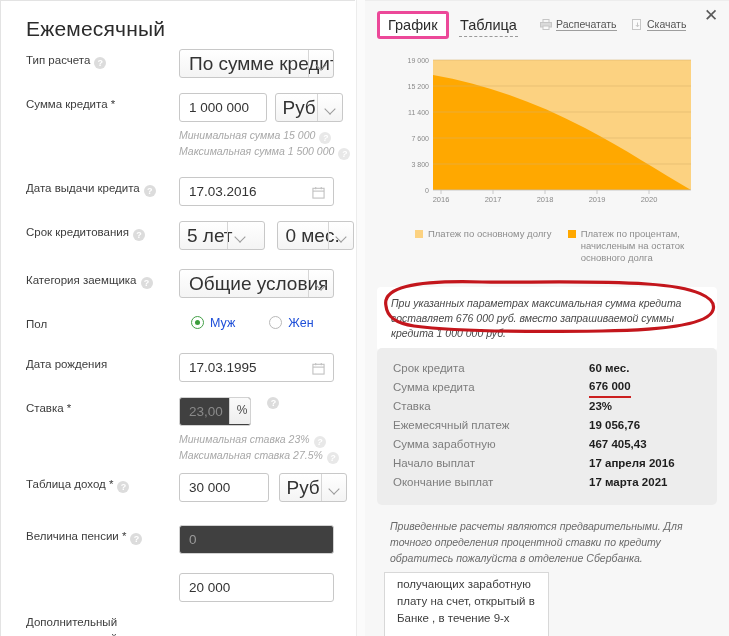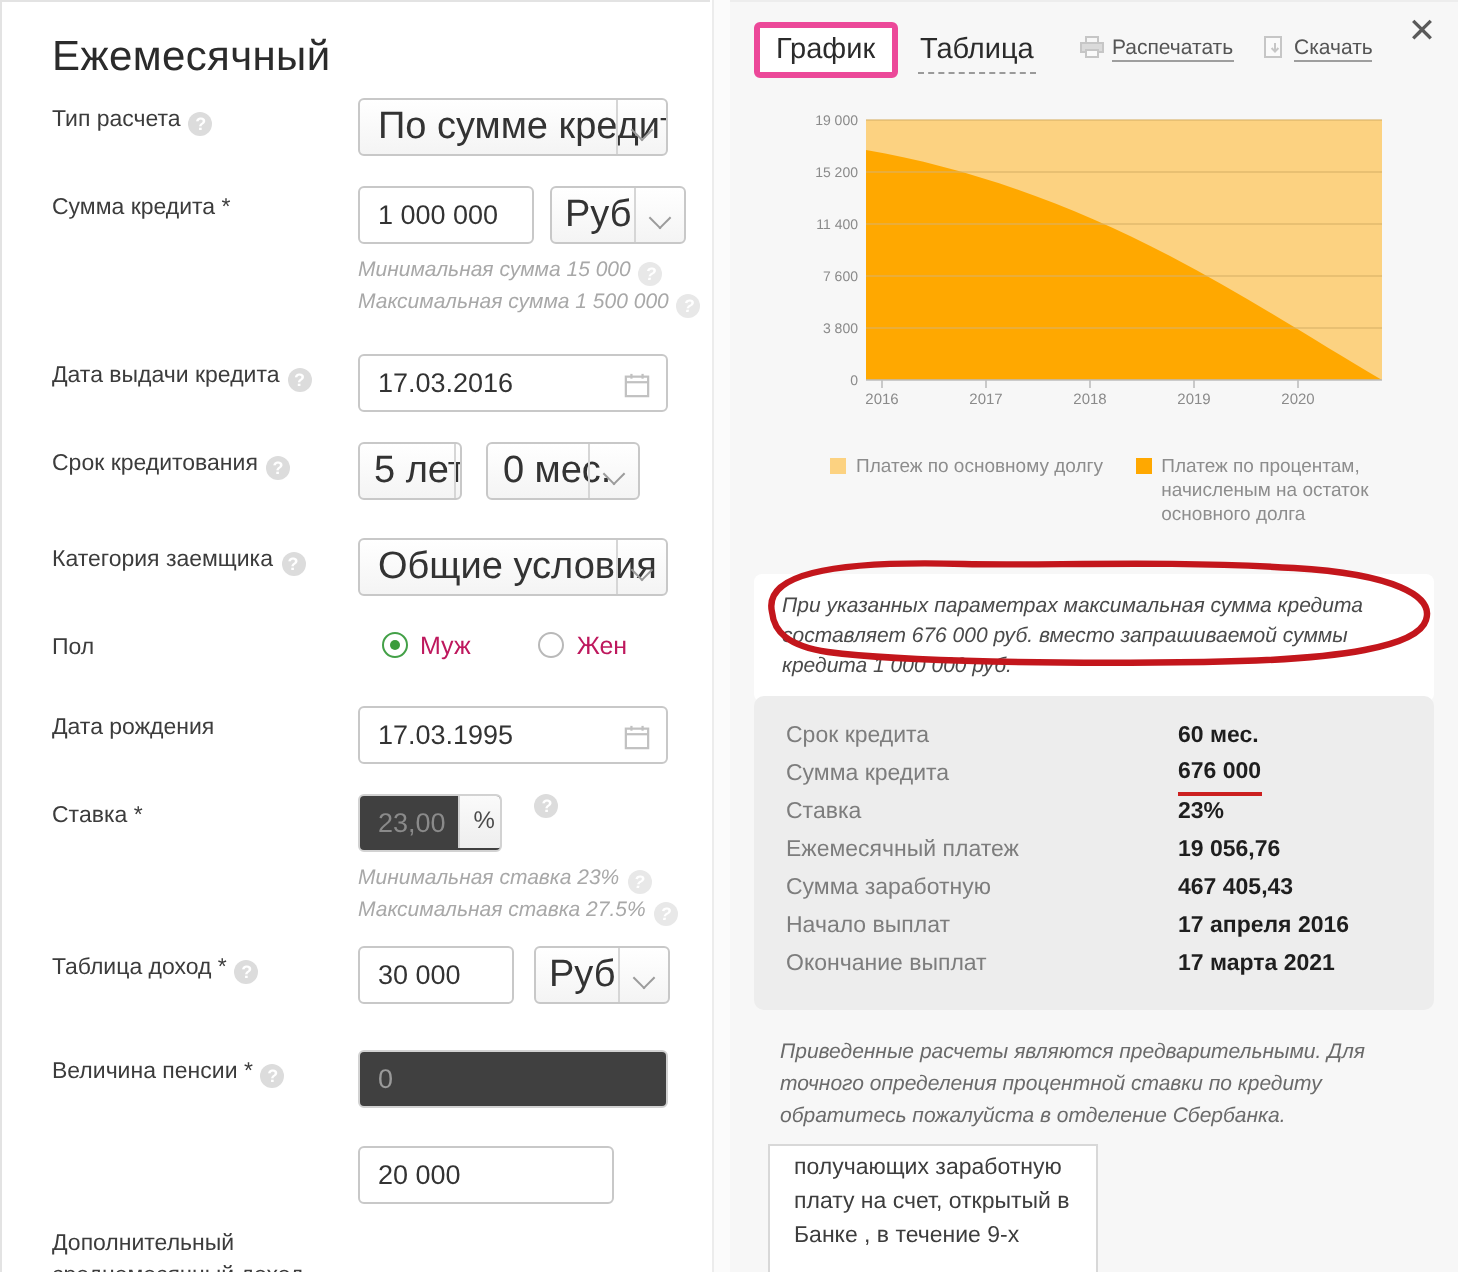--- a/index.html
+++ b/index.html
@@ -151,21 +151,21 @@
     position: absolute;
     left: 178px;
     font-size: 10.5px;
     font-style: italic;
     color: #a8a8a8;
     white-space: nowrap;
   }
 
   
   .radio-wrap { position: absolute; left: 178px; top: 0; font-size: 0; }
-  .radio-item { display: inline-block; margin-right: 22px; font-size: 12.5px; color: #be185d; padding-left: 12px; }
+  .radio-item { display: inline-block; margin-right: 22px; font-size: 12.5px; color: #1d4ed8; padding-left: 12px; }
   .radio-dot {
     display: inline-block;
     width: 13px; height: 13px;
     border-radius: 50%;
     border: 1px solid #b9b9b9;
     background: #ffffff;
     vertical-align: -2px;
     margin-right: 6px;
     position: relative;
   }
@@ -385,21 +385,21 @@
           </svg>
         </div>
       </div>
     </div>
 
     <div class="field-row" style="top:224px;">
       <div class="field-label">
         <span>Срок кредитования</span><span class="help-icon">?</span>
       </div>
       <div class="ctrl-area">
-        <div class="sel" style="width:52px;">
+        <div class="sel" style="width:86px;">
           <span class="sel-val" style="width:47px;padding:0 7px;">5 лет</span><span class="sel-arrow"></span>
         </div>
         <div class="sel" style="width:77px;margin-left:8px;">
           <span class="sel-val" style="width:50px;padding:0 7px;">0 мес.</span><span class="sel-arrow"></span>
         </div>
       </div>
     </div>
 
     <div class="field-row" style="top:272px;">
       <div class="field-label">
@@ -453,42 +453,42 @@
       <div class="hint" style="top:48px;">
         <span>Максимальная ставка 27.5%</span><span class="help-icon" style="background:#e8e8e8;">?</span>
       </div>
     </div>
 
     <div class="field-row" style="top:476px;">
       <div class="field-label">
         <span>Таблица доход *</span><span class="help-icon">?</span>
       </div>
       <div class="ctrl-area">
-        <div class="txt-input" style="width:78px;">30 000</div>
+        <div class="txt-input" style="width:90px;">30 000</div>
         <div class="sel" style="width:68px;margin-left:6px;">
           <span class="sel-val" style="width:41px;padding:0 6px;">Руб</span><span class="sel-arrow"></span>
         </div>
       </div>
     </div>
 
     <div class="field-row" style="top:528px;">
       <div class="field-label">
         <span>Величина пенсии *</span><span class="help-icon">?</span>
       </div>
       <div class="ctrl-area">
         <div class="txt-input disabled ph" style="width:155px;">0</div>
       </div>
     </div>
 
     <div class="field-row" style="top:576px;">
       <div class="field-label" style="width:140px;line-height:16px;margin-top:37px;">
         <span>Дополнительный среднемесячный доход заёмщика *</span><span class="help-icon">?</span>
       </div>
       <div class="ctrl-area">
-        <div class="txt-input" style="width:128px;">20 000</div>
+        <div class="txt-input" style="width:155px;">20 000</div>
       </div>
     </div>
   </div>
 
   <div class="vscroll-track"></div>
 
   <div class="right-panel">
     <div class="right-inner"></div>
 
     <div class="close-btn">✕</div>

